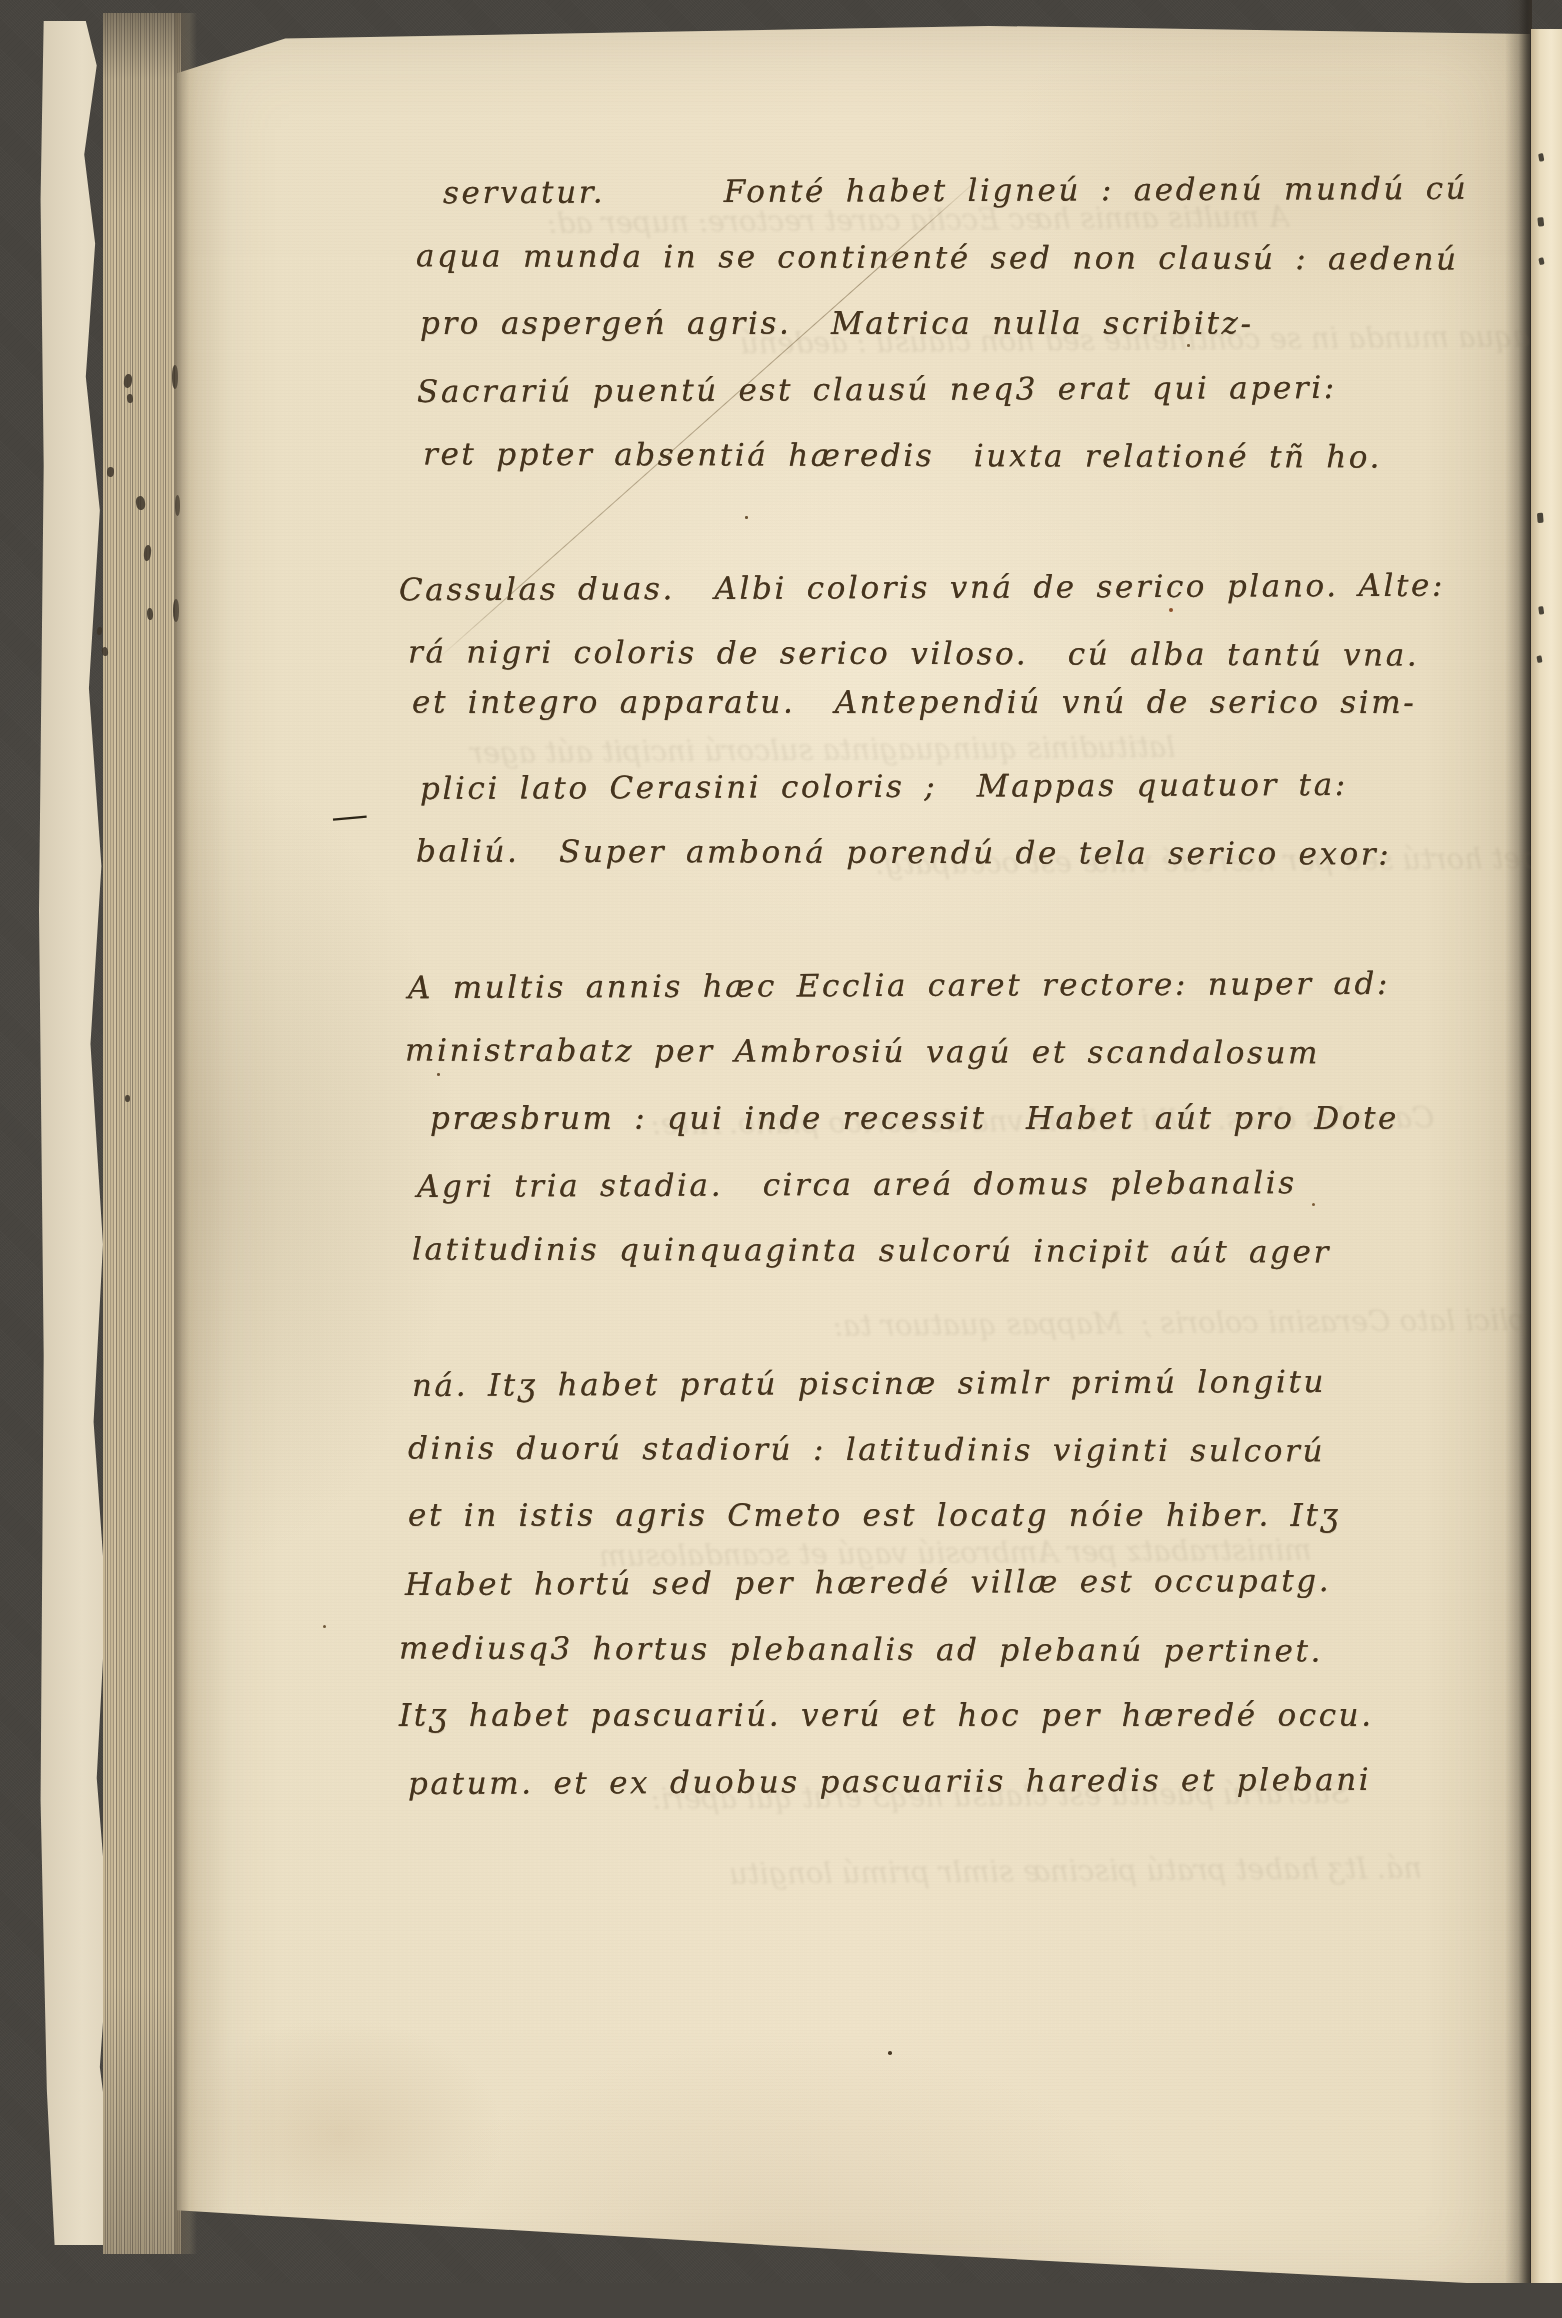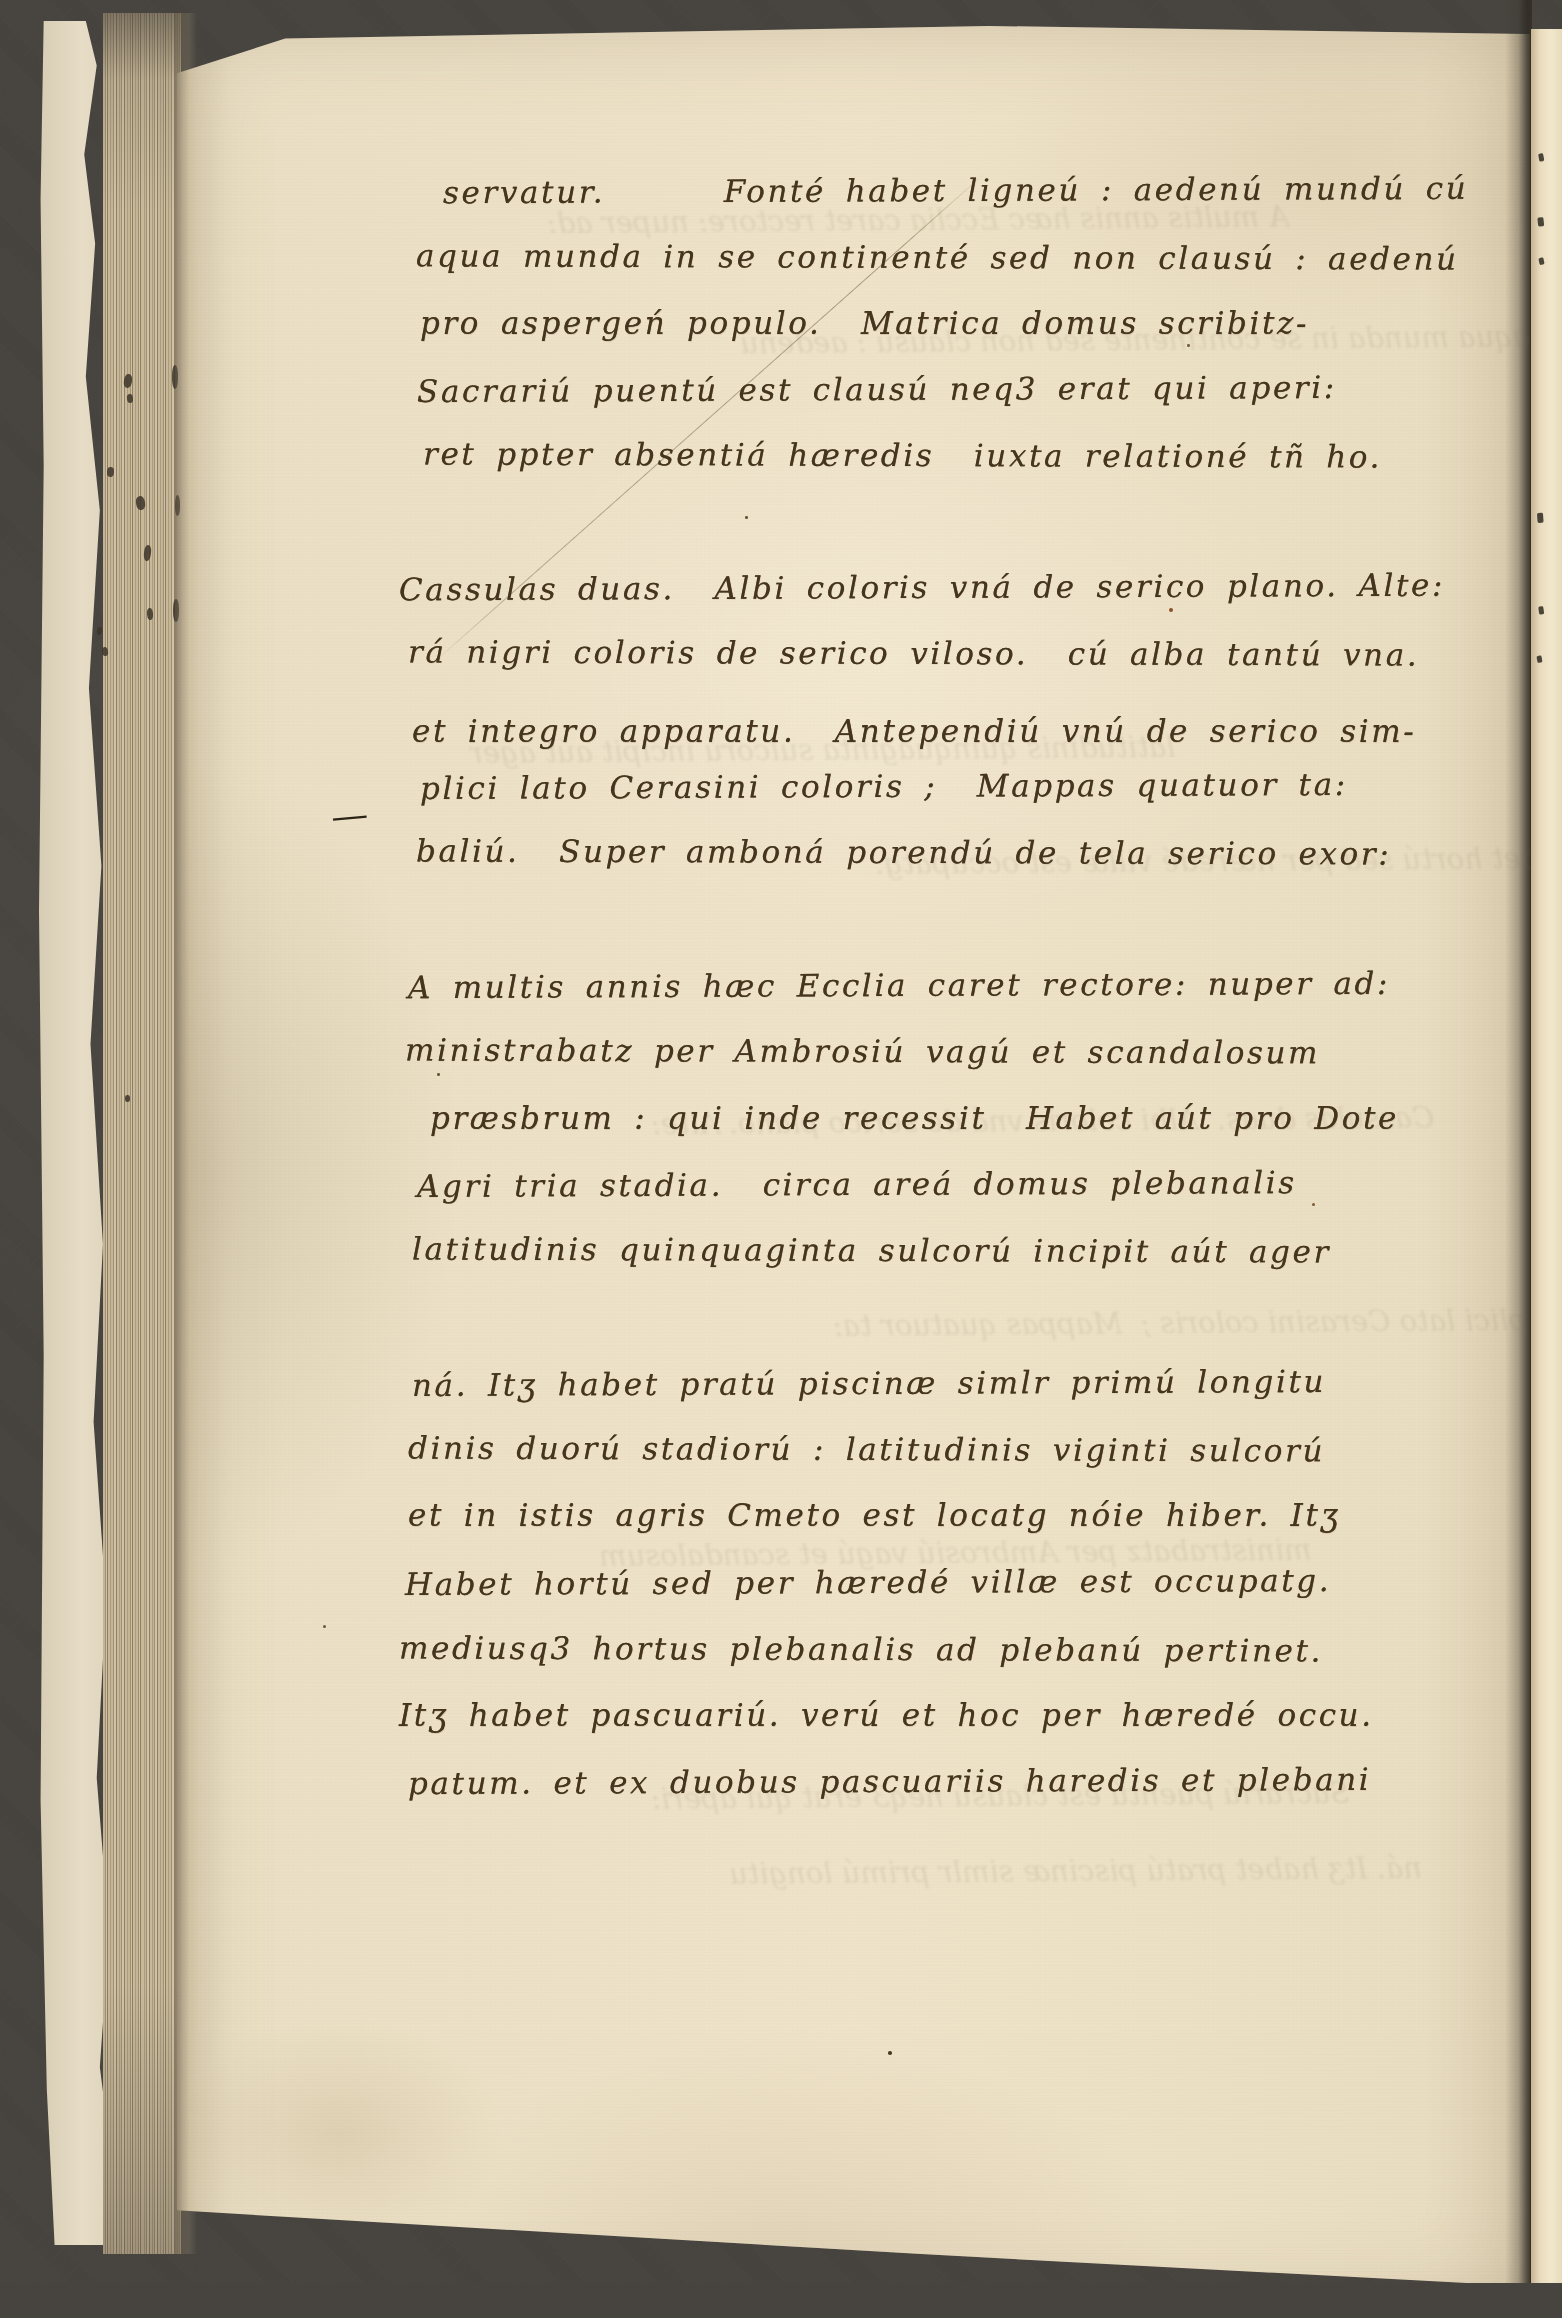--- a/index.html
+++ b/index.html
@@ -99,26 +99,26 @@
   <div class="ghost" style="left:469px;top:733px;">latitudinis quinquaginta sulcorú incipit aút ager</div>
   <div class="ghost" style="left:875px;top:844px;">Habet hortú sed per hæredé villæ est occupatg.</div>
   <div class="ghost" style="left:651px;top:1104px;">Cassulas duas.  Albi coloris vná de serico plano. Alte:</div>
   <div class="ghost" style="left:833px;top:1306px;">plici lato Cerasini coloris ;  Mappas quatuor ta:</div>
   <div class="ghost" style="left:599px;top:1536px;">ministrabatz per Ambrosiú vagú et scandalosum</div>
   <div class="ghost" style="left:651px;top:1779px;">Sacrariú puentú est clausú neq3 erat qui aperi:</div>
   <div class="ghost" style="left:729px;top:1854px;">ná. Itʒ habet pratú piscinæ simlr primú longitu</div>
 
   <div class="line rot-a" style="left:443px;top:172px;">servatur.      Fonté habet ligneú : aedenú mundú cú</div>
   <div class="line rot-b" style="left:416px;top:239px;">aqua munda in se continenté sed non clausú : aedenú</div>
-  <div class="line" style="left:420px;top:305px;">pro aspergeń populo.  Matrica domus scribitz-</div>
+  <div class="line" style="left:420px;top:305px;">pro aspergeń agris.  Matrica nulla scribitz-</div>
   <div class="line rot-a" style="left:417px;top:371px;">Sacrariú puentú est clausú neq3 erat qui aperi:</div>
   <div class="line rot-b" style="left:423px;top:437px;">ret ppter absentiá hæredis  iuxta relationé tñ ho.</div>
   <div class="line rot-a" style="left:399px;top:569px;">Cassulas duas.  Albi coloris vná de serico plano. Alte:</div>
   <div class="line rot-b" style="left:408px;top:635px;">rá nigri coloris de serico viloso.  cú alba tantú vna.</div>
-  <div class="line" style="left:412px;top:713px;">et integro apparatu.  Antependiú vnú de serico sim-</div>
+  <div class="line" style="left:412px;top:684px;">et integro apparatu.  Antependiú vnú de serico sim-</div>
   <div class="line rot-a" style="left:420px;top:768px;">plici lato Cerasini coloris ;  Mappas quatuor ta:</div>
   <div class="line rot-b" style="left:416px;top:834px;">baliú.  Super amboná porendú de tela serico exor:</div>
   <div class="line rot-a" style="left:408px;top:967px;">A multis annis hæc Ecclia caret rectore: nuper ad:</div>
   <div class="line rot-b" style="left:405px;top:1033px;">ministrabatz per Ambrosiú vagú et scandalosum</div>
   <div class="line" style="left:430px;top:1100px;">præsbrum : qui inde recessit  Habet aút pro Dote</div>
   <div class="line rot-a" style="left:417px;top:1166px;">Agri tria stadia.  circa areá domus plebanalis</div>
   <div class="line rot-b" style="left:412px;top:1232px;">latitudinis quinquaginta sulcorú incipit aút ager</div>
   <div class="line rot-a" style="left:412px;top:1365px;">ná. Itʒ habet pratú piscinæ simlr primú longitu</div>
   <div class="line rot-b" style="left:408px;top:1431px;">dinis duorú stadiorú : latitudinis viginti sulcorú</div>
   <div class="line" style="left:408px;top:1497px;">et in istis agris Cmeto est locatg nóie hiber. Itʒ</div>

